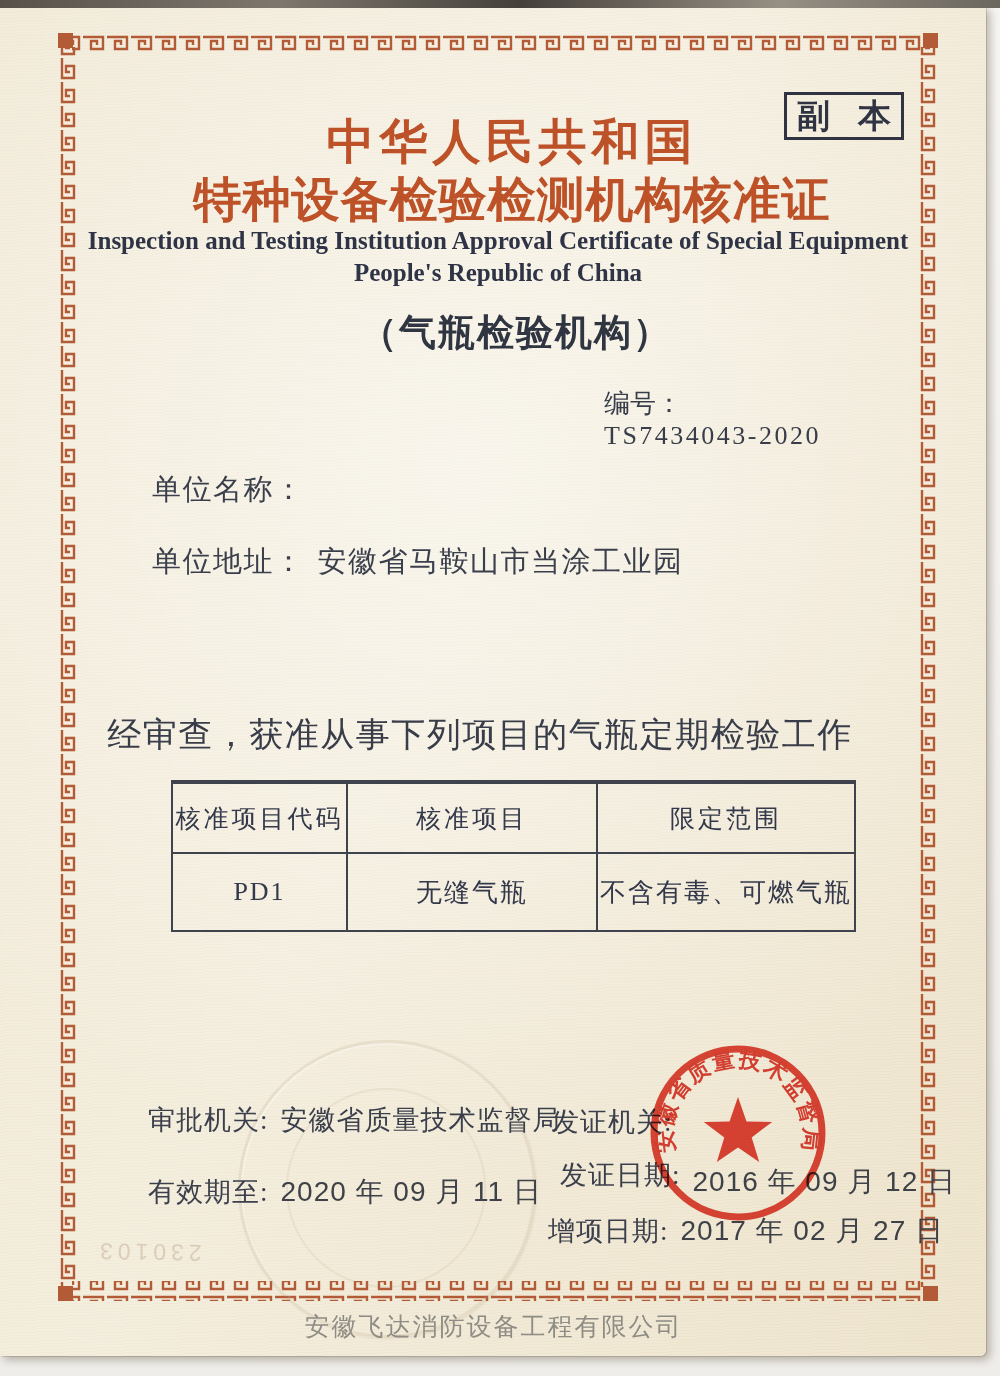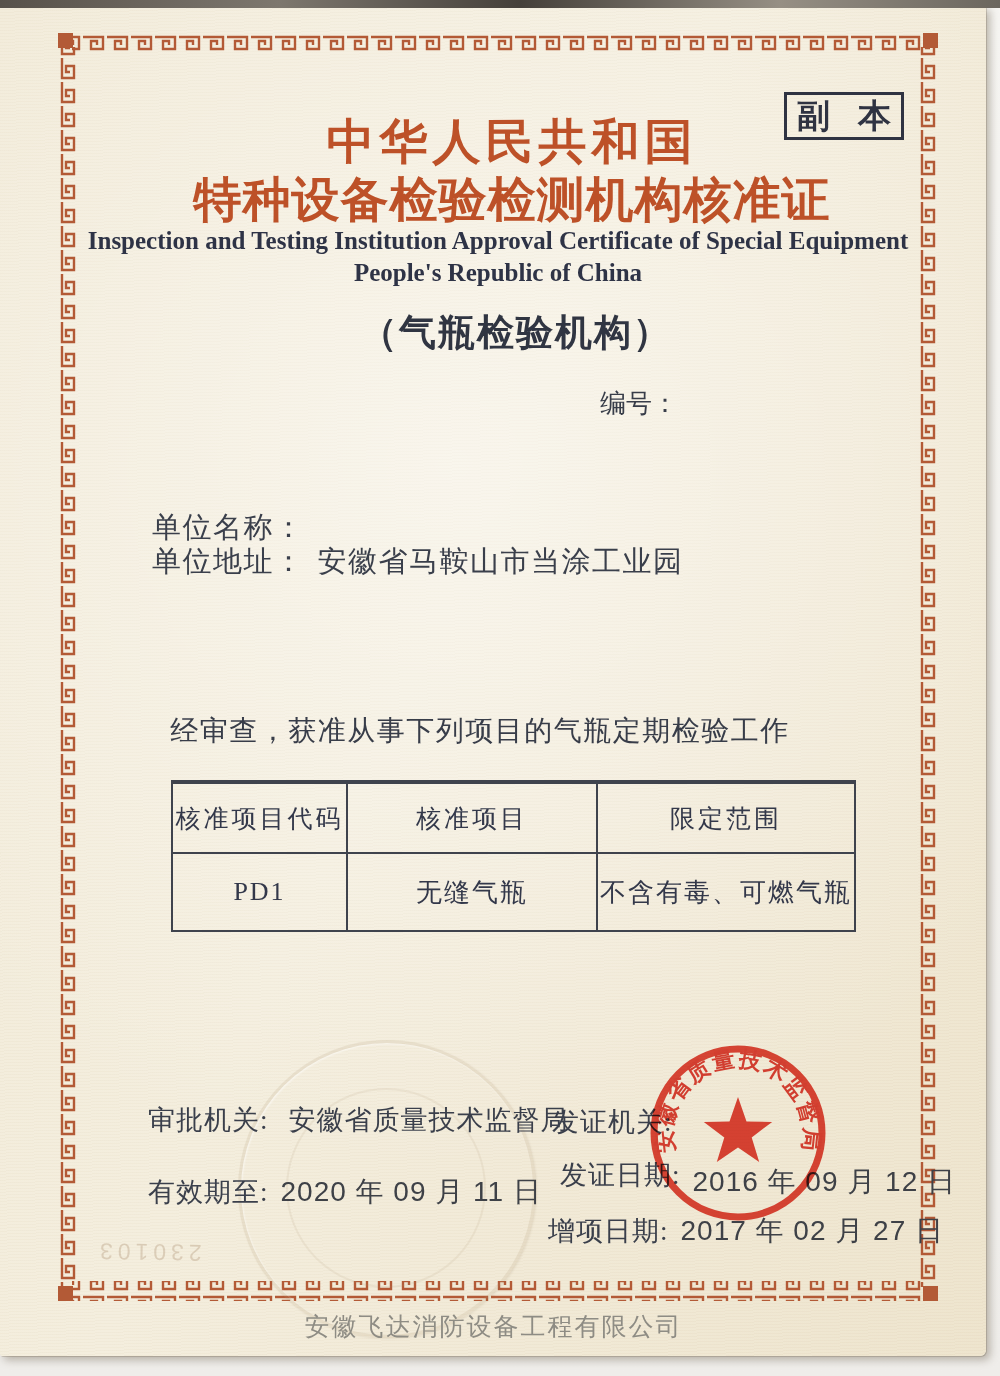--- a/index.html
+++ b/index.html
@@ -35,40 +35,40 @@
   .copy-box{
     left:784px;top:92px;width:120px;height:48px;z-index:3;
     border:3px solid #2f3342;display:flex;align-items:center;justify-content:space-between;
     padding:0 10px;box-sizing:border-box;font-size:33px;font-weight:600;color:#2f3342;
   }
   .cert-no{left:600px;top:386px;font-size:26px;color:#383d49;display:flex;align-items:baseline;flex-direction:column;}
   .cert-no .val{letter-spacing:2.5px;margin-left:4px;}
   .field{display:flex;align-items:baseline;font-size:29px;color:#3a3f4b;letter-spacing:1.5px;}
   .field .lbl{white-space:nowrap;}
   .field .val{margin-left:13px;white-space:nowrap;}
-  .f-name{left:152px;top:508px;flex-direction:column;}
+  .f-name{left:152px;top:470px;flex-direction:column;}
   .f-addr{left:152px;top:542px;}
-  .statement{left:0;width:960px;top:712px;font-size:28px;letter-spacing:1.5px;color:#383d49;}
+  .statement{left:0;width:960px;top:712px;font-size:34px;letter-spacing:1.5px;color:#383d49;}
   table.approval{
     position:absolute;left:171px;top:782px;width:683px;z-index:3;
     border-collapse:collapse;table-layout:fixed;color:#33384a;
   }
   table.approval th,table.approval td{
     border:2px solid #3f434d;text-align:center;vertical-align:middle;
     font-weight:normal;overflow:hidden;white-space:nowrap;
   }
   table.approval{border:2px solid #0ea5e9;box-shadow:0 -2px 0 #3f434d;}
   table.approval th{height:66px;font-size:25px;letter-spacing:3px;}
   table.approval td{height:74px;font-size:26px;letter-spacing:2px;}
   .col1{width:175px;} .col2{width:250px;} .col3{width:258px;}
   .small-field{display:flex;align-items:baseline;font-size:27px;color:#3a3f4b;letter-spacing:1px;}
   .small-field .lbl{white-space:nowrap;}
   .small-field .val{margin-left:12px;white-space:nowrap;}
   .date-val{font-family:"Liberation Sans","DejaVu Sans",sans-serif;font-size:28px;color:#3e4147;letter-spacing:1px;}
-  .f-approve{left:148px;top:1102px;gap:8px;}
+  .f-approve{left:148px;top:1102px;}
   .f-valid{left:148px;top:1156px;margin-top:17px;}
   .f-issueorg{left:552px;top:1104px;}
   .f-issuedate{left:560px;top:1156px;}
   .f-issuedate .date-val{transform:translateY(7px);}
   .f-adddate{left:548px;top:1212px;}
   .footer{left:0;width:987px;top:1310px;font-size:25px;letter-spacing:2px;color:#8e8c84;}
   .seal{left:628px;top:1023px;width:220px;height:220px;z-index:5;opacity:0.92;mix-blend-mode:multiply;}
   .emboss-ring{
     left:238px;top:1040px;width:292px;height:292px;border-radius:50%;z-index:2;
     border:3px solid rgba(172,148,112,0.16);
@@ -116,20 +116,21 @@
 </div>
 
 <div class="center-block title-cn t1">中华人民共和国</div>
 <div class="center-block title-cn t2">特种设备检验检测机构核准证</div>
 <div class="center-block en en1">Inspection and Testing Institution Approval Certificate of Special Equipment</div>
 <div class="center-block en en2">People's Republic of China</div>
 <div class="center-block subtitle">（气瓶检验机构）</div>
 
 <div class="abs cert-no">
   <span class="lbl">编号：</span>
+  <span class="val">TS7434043-2020</span>
 </div>
 
 <div class="abs field f-name">
   <span class="lbl">单位名称：</span>
 </div>
 <div class="abs field f-addr">
   <span class="lbl">单位地址：</span>
   <span class="val">安徽省马鞍山市当涂工业园</span>
 </div>
 

